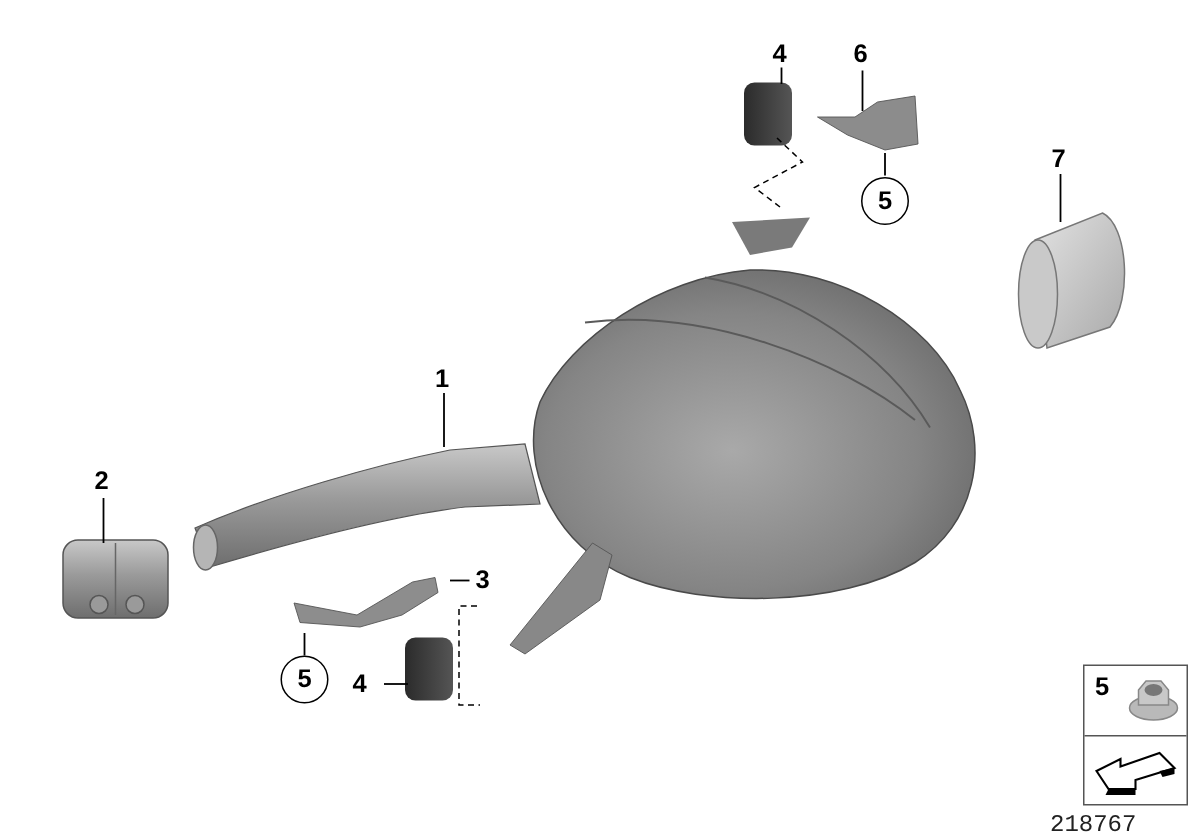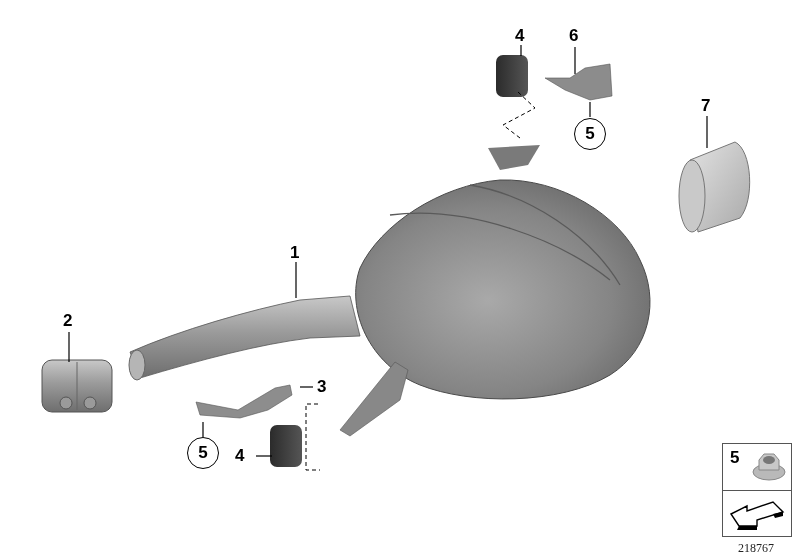--- a/index.html
+++ b/index.html
@@ -4,21 +4,21 @@
 <style>
   html, body { margin:0; padding:0; background:#ffffff; }
   body { width:800px; height:560px; position:relative; overflow:hidden; font-family:"Liberation Sans", sans-serif; }
   #diagram { position:absolute; left:0; top:0; width:800px; height:560px; }
   .callout { position:absolute; font-family:"Liberation Sans", sans-serif; font-weight:bold; font-size:17px; color:#000; line-height:1; }
   .circled { position:absolute; width:32px; height:32px; border:1.5px solid #000; border-radius:50%; box-sizing:border-box;
              display:flex; align-items:center; justify-content:center; font-weight:bold; font-size:17px; font-family:"Liberation Sans", sans-serif; background:#fff; }
   .legend-box { position:absolute; left:722px; top:443px; width:70px; height:94px; border:1px solid #555; box-sizing:border-box; background:#fff; }
   .legend-top { position:absolute; left:0; top:0; width:68px; height:46px; border-bottom:1px solid #555; }
   .legend-num { position:absolute; left:7px; top:4px; font-weight:bold; font-size:17px; font-family:"Liberation Sans", sans-serif; }
-  .diagram-id { position:absolute; left:738px; top:541px; font-size:12px; color:#222; font-family:Liberation Serif, serif; }
+  .diagram-id { position:absolute; left:700px; top:541px; font-size:16px; color:#222; font-family:Liberation Mono, monospace; }
 </style>
 </head>
 <body>
 
 <svg id="diagram" viewBox="0 0 800 560" xmlns="http://www.w3.org/2000/svg">
   <defs>
     <linearGradient id="pipeG" x1="0" y1="0" x2="0" y2="1">
       <stop offset="0" stop-color="#c8c8c8"></stop>
         <stop offset="0.45" stop-color="#9a9a9a"></stop>
         <stop offset="1" stop-color="#6e6e6e"></stop>

